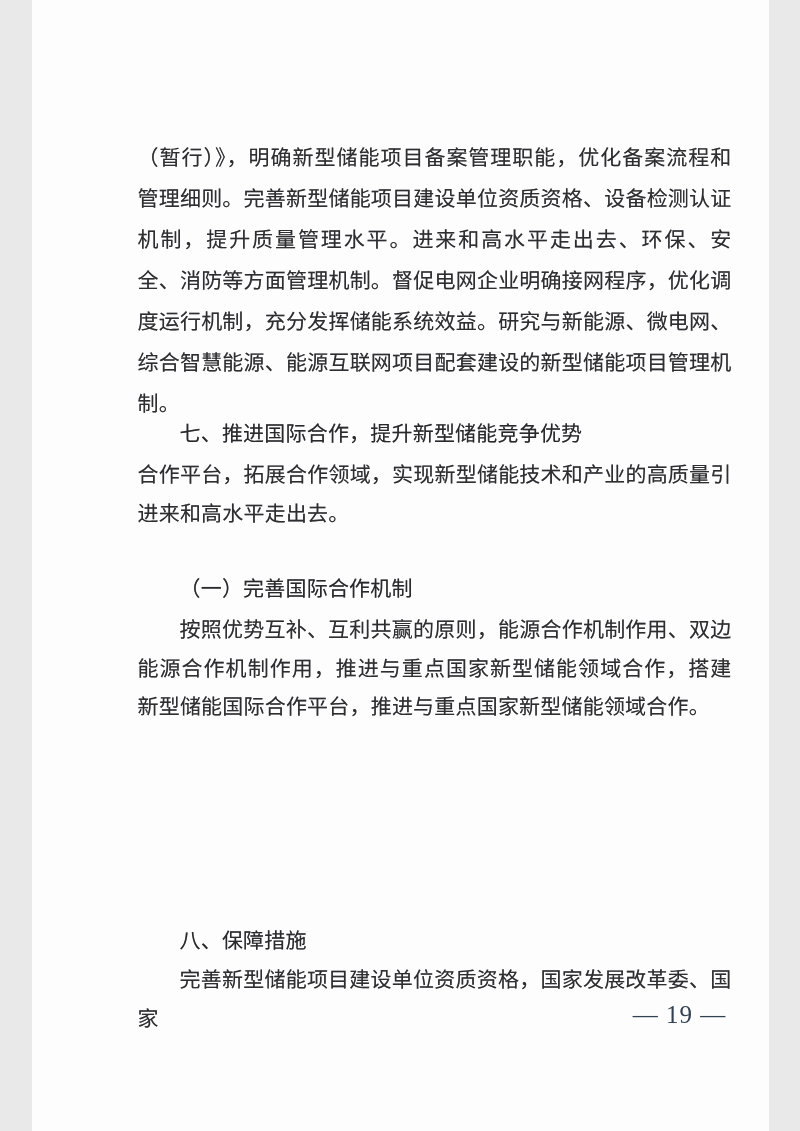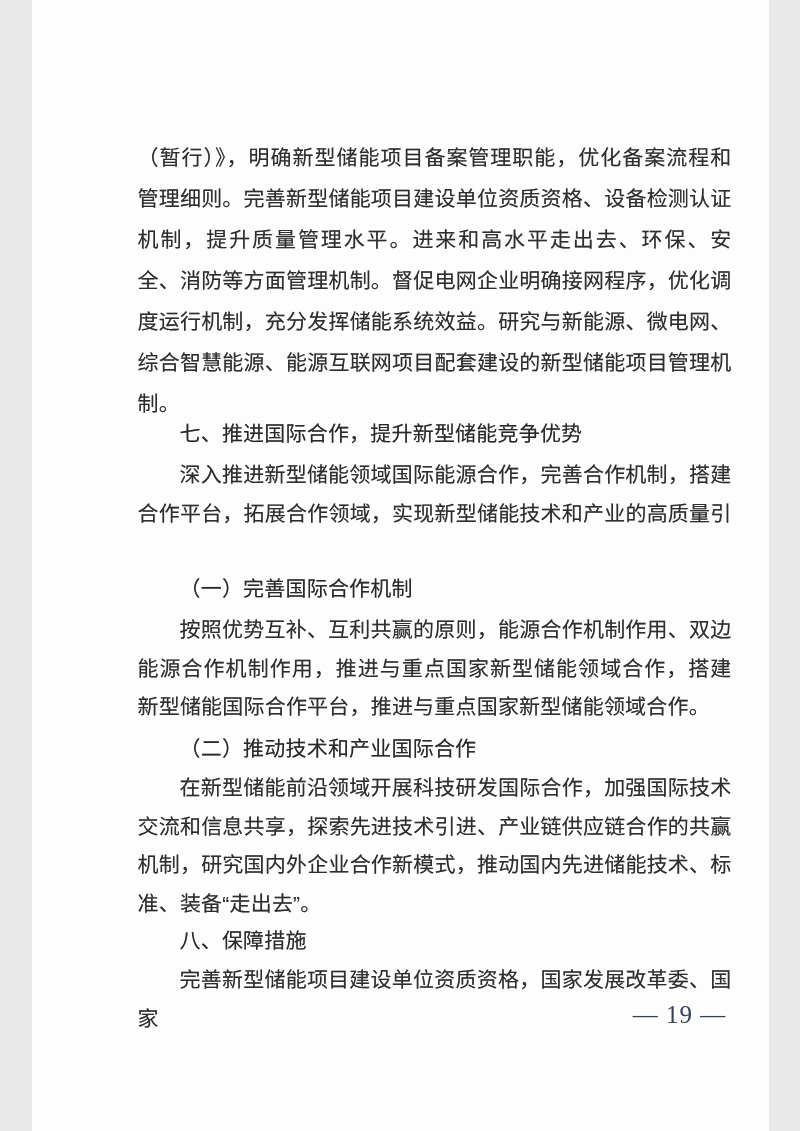--- a/index.html
+++ b/index.html
@@ -69,44 +69,35 @@
     <div class="line fill">度运行机制，充分发挥储能系统效益。研究与新能源、微电网、</div>
     <div class="line fill">综合智慧能源、能源互联网项目配套建设的新型储能项目管理机</div>
     <div class="line">制。</div>
   </div>
 
   <div class="block heading" style="top:416px">
     <div class="line ind">七、推进国际合作，提升新型储能竞争优势</div>
   </div>
 
   <div class="block para" style="top:456px">
-    <div class="line ind fill">深入推进新型储能领域国际能源合作，完善合作机制，搭建</div>
     <div class="line fill">合作平台，拓展合作领域，实现新型储能技术和产业的高质量引</div>
+    <div class="line">进来和高水平走出去。</div>
   </div>
 
   <div class="block heading" style="top:571px">
     <div class="line ind">（一）完善国际合作机制</div>
   </div>
 
   <div class="block para" style="top:611px">
     <div class="line ind fill">按照优势互补、互利共赢的原则，能源合作机制作用、双边</div>
     <div class="line fill">能源合作机制作用，推进与重点国家新型储能领域合作，搭建</div>
     <div class="line">新型储能国际合作平台，推进与重点国家新型储能领域合作。</div>
   </div>
 
-  <div class="block heading" style="top:731px">
-    <div class="line ind">（二）推动技术和产业国际合作</div>
-  </div>
 
-  <div class="block para" style="top:769px">
-    <div class="line ind fill">在新型储能前沿领域开展科技研发国际合作，加强国际技术</div>
-    <div class="line fill">交流和信息共享，探索先进技术引进、产业链供应链合作的共赢</div>
-    <div class="line fill">机制，研究国内外企业合作新模式，推动国内先进储能技术、标</div>
-    <div class="line">准、装备“走出去”。</div>
-  </div>
 
   <div class="block heading" style="top:923px">
     <div class="line ind">八、保障措施</div>
   </div>
 
   <div class="block para" style="top:961px">
     <div class="line ind fill">完善新型储能项目建设单位资质资格，国家发展改革委、国家</div>
   </div>
 
   <div class="page-number">— 19 —</div>

